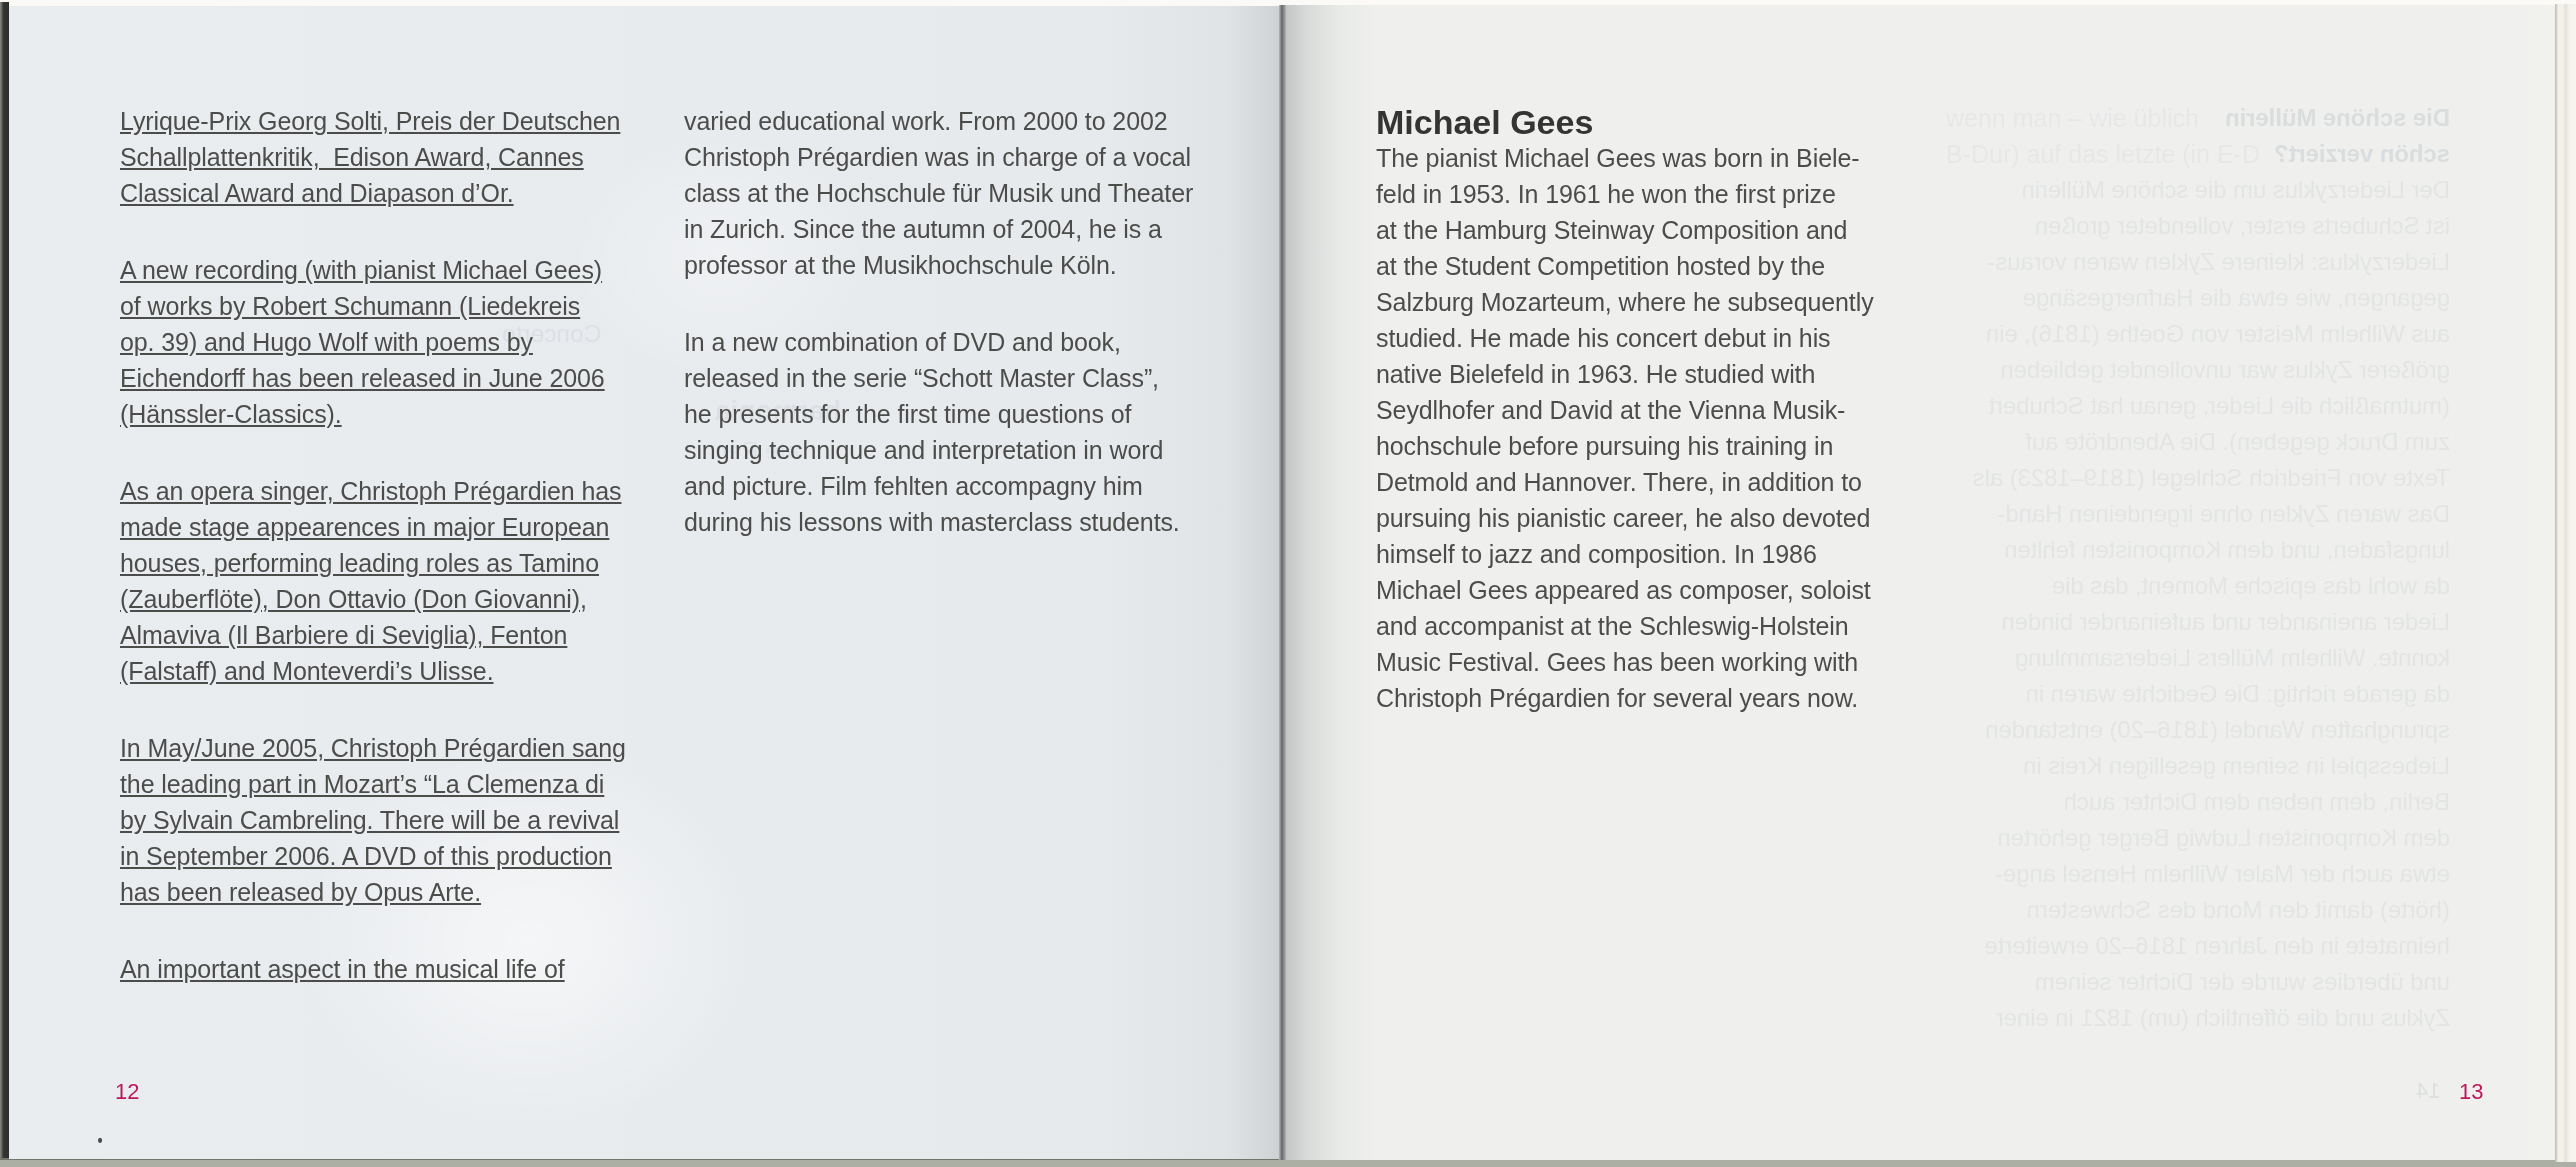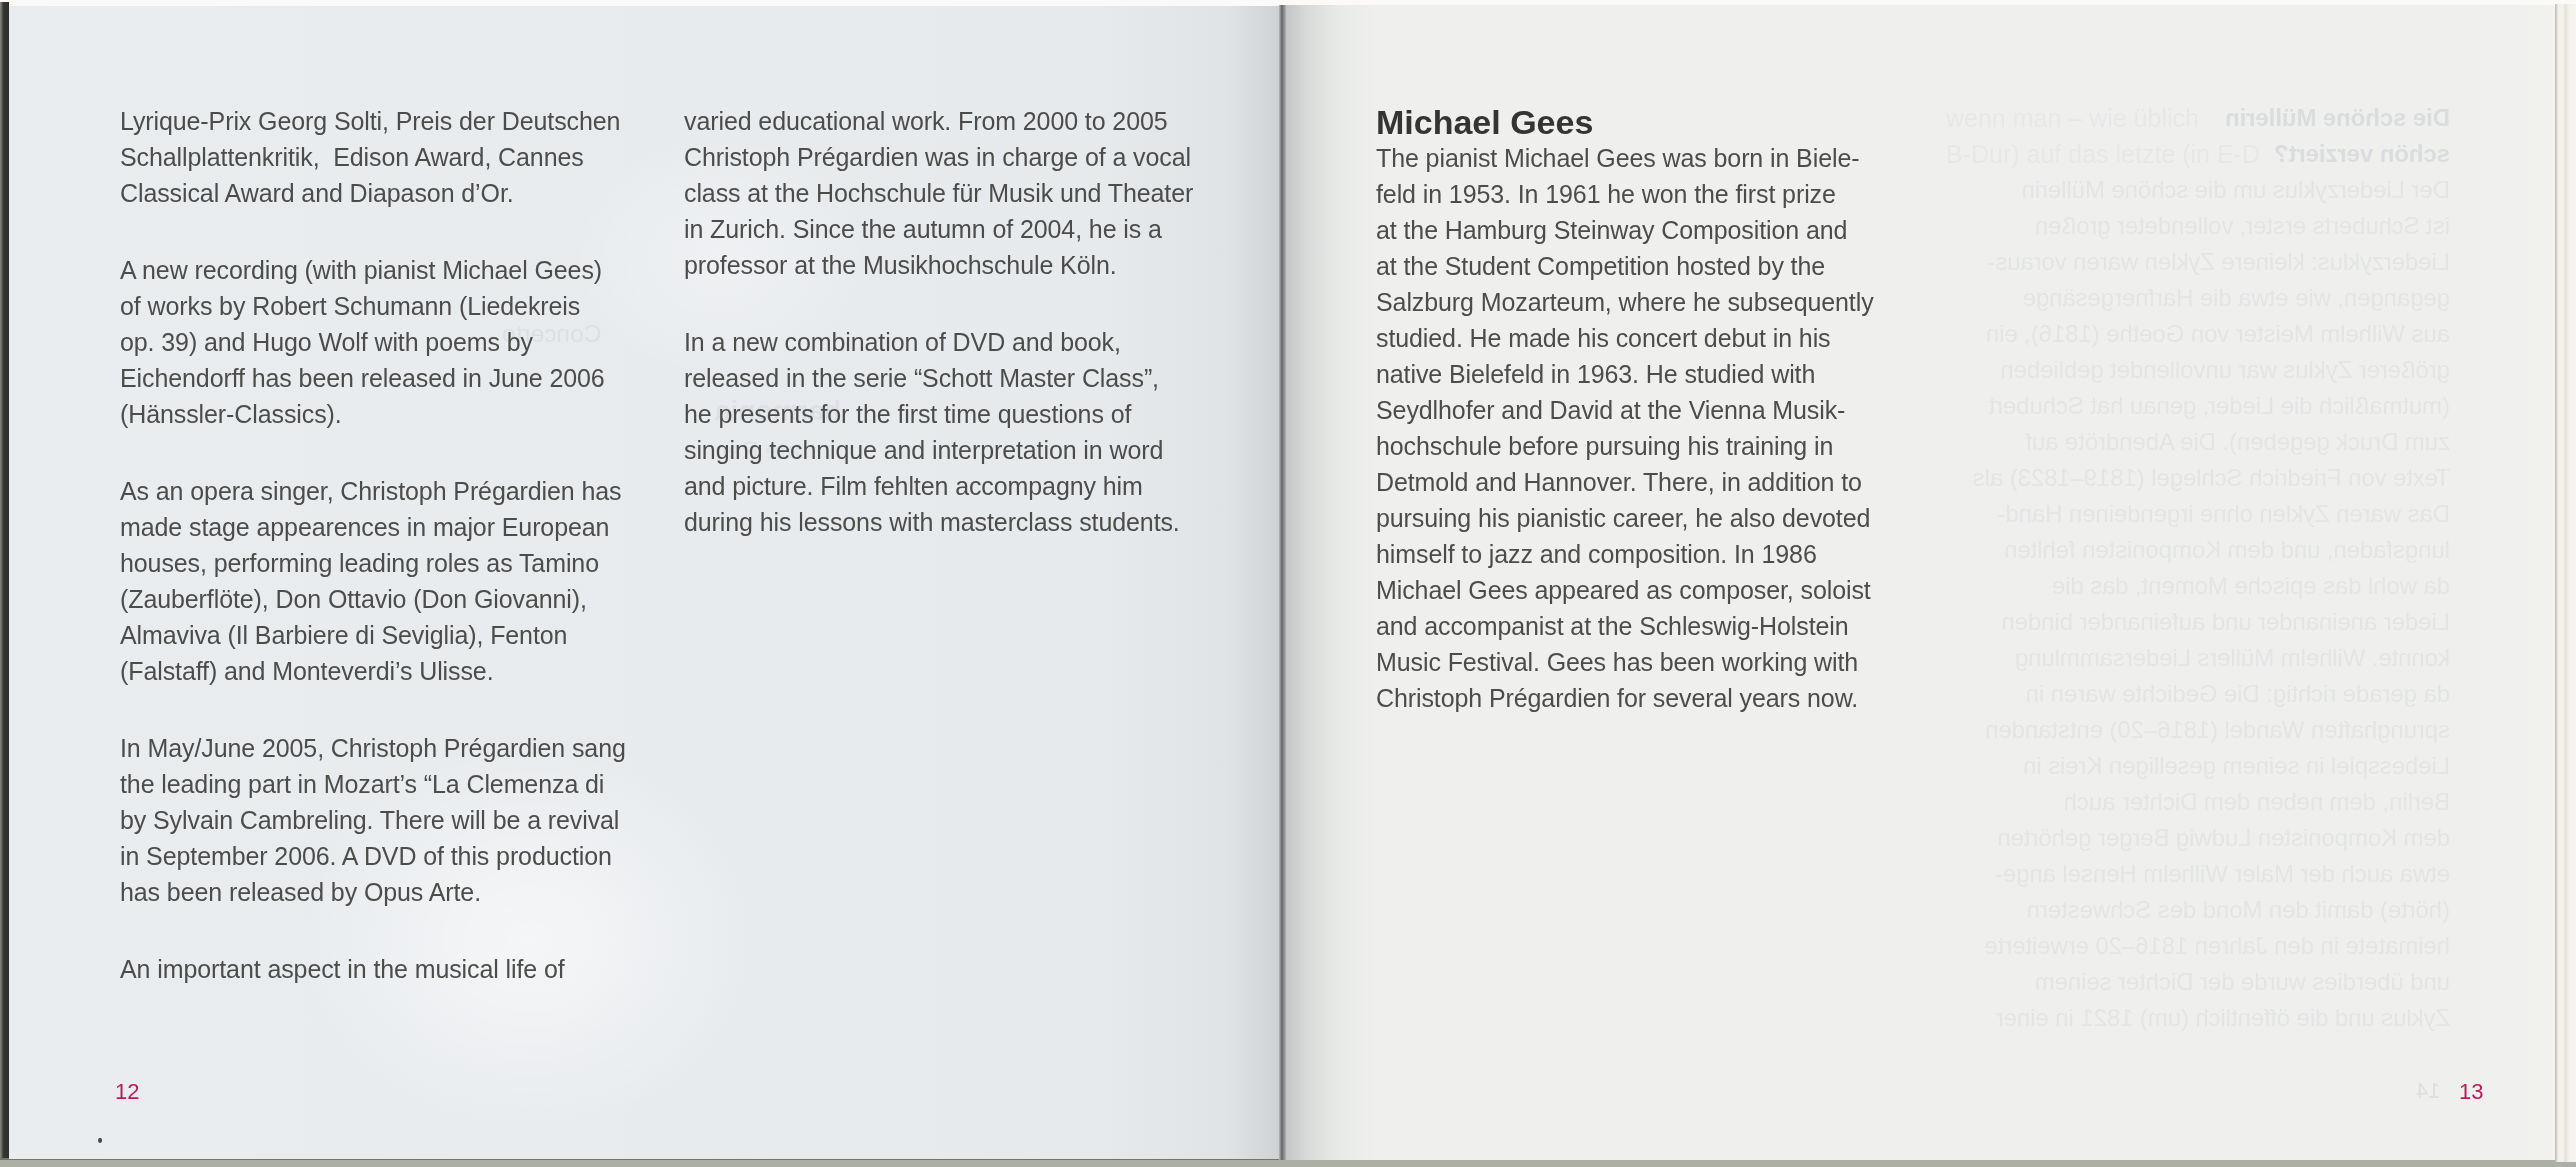--- a/index.html
+++ b/index.html
@@ -84,21 +84,21 @@
 
 <div class="page page-left">
   <div class="blob" style="left:292px;top:741px;width:455px;height:385px;"></div>
   <div class="blob" style="left:560px;top:128px;width:303px;height:245px;opacity:.55;"></div>
 </div>
 
 <div class="ghost-word gw1">Concerto</div>
 <div class="ghost-word gw2">harmonia</div>
 <div class="ghost-word gw3">ate Rec</div>
 
-<div class="textcol" style="left:120px;top:103px;width:560px;">
+<div class="textcol" style="left:120px;top:103px;width:560px;text-decoration:underline;">
     <div class="para">
       <div class="line">Lyrique-Prix Georg Solti, Preis der Deutschen</div>
       <div class="line">Schallplattenkritik,  Edison Award, Cannes</div>
       <div class="line">Classical Award and Diapason d’Or.</div>
     </div>
     <div class="para">
       <div class="line">A new recording (with pianist Michael Gees)</div>
       <div class="line">of works by Robert Schumann (Liedekreis</div>
       <div class="line">op. 39) and Hugo Wolf with poems by</div>
       <div class="line">Eichendorff has been released in June 2006</div>
@@ -119,21 +119,21 @@
       <div class="line">in September 2006. A DVD of this production</div>
       <div class="line">has been released by Opus Arte.</div>
     </div>
     <div class="para">
       <div class="line">An important aspect in the musical life of</div>
     </div>
   </div>
 
 <div class="textcol" style="left:684px;top:103px;width:560px;">
     <div class="para">
-      <div class="line">varied educational work. From 2000 to 2005</div>
+      <div class="line">varied educational work. From 2000 to 2002</div>
       <div class="line">Christoph Prégardien was in charge of a vocal</div>
       <div class="line">class at the Hochschule für Musik und Theater</div>
       <div class="line">in Zurich. Since the autumn of 2004, he is a</div>
       <div class="line">professor at the Musikhochschule Köln.</div>
     </div>
     <div class="para">
       <div class="line">In a new combination of DVD and book,</div>
       <div class="line">released in the serie “Schott Master Class”,</div>
       <div class="line">he presents for the first time questions of</div>
       <div class="line">singing technique and interpretation in word</div>

